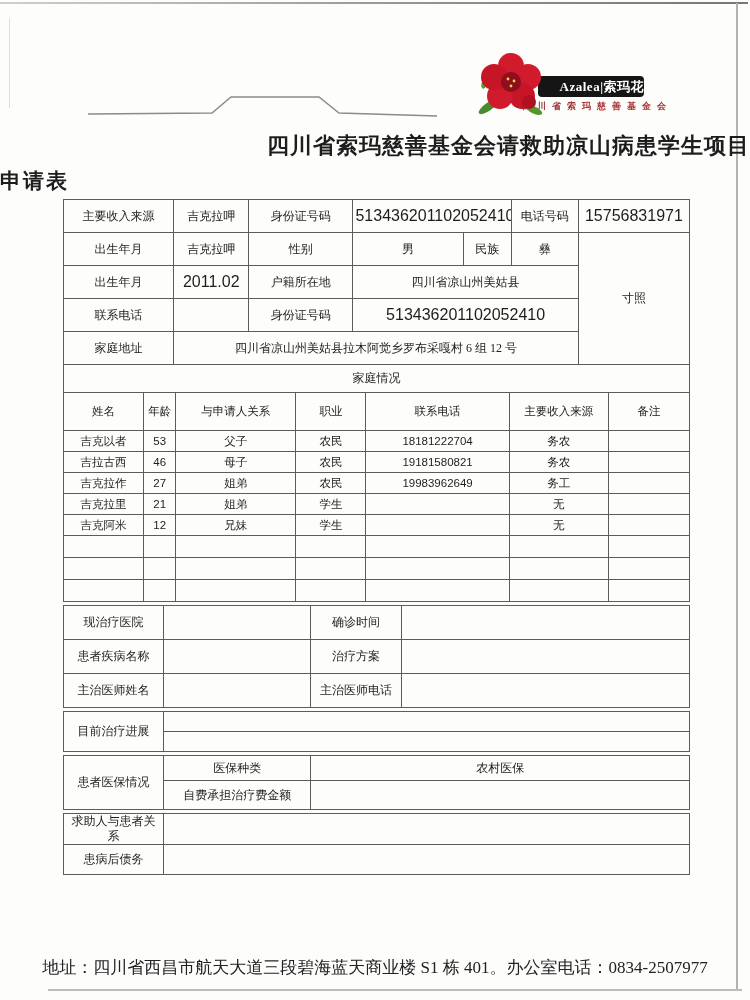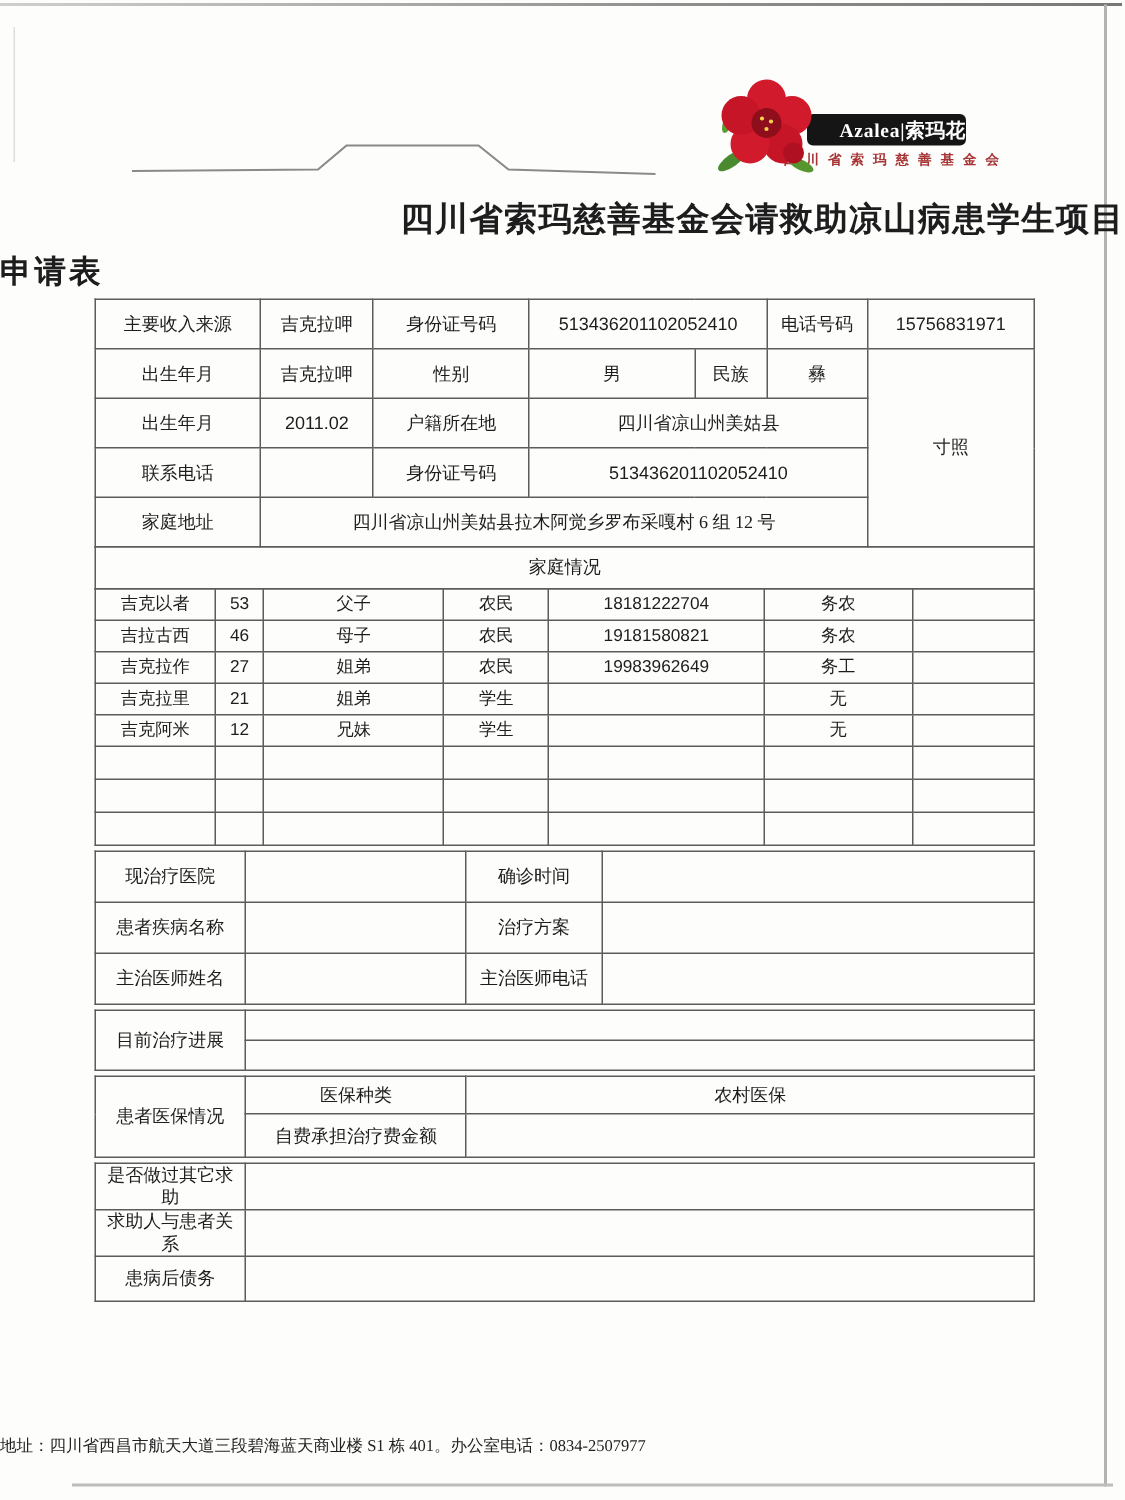--- a/index.html
+++ b/index.html
@@ -24,30 +24,30 @@
   .t1{position:absolute;top:131px;left:0;width:100%;text-align:right;
       font-size:22px;font-weight:bold;letter-spacing:1px;}
   .t2{position:absolute;top:167px;left:0;width:100%;
       font-size:21px;font-weight:bold;letter-spacing:2px;}
   
   .form{position:absolute;top:200px;left:63px;width:627px;}
   table{border-collapse:collapse;table-layout:fixed;width:627px;margin-top:-1px;}
   table.gap{margin-top:3px;}
   td{border:1px solid #5c5c5c;text-align:center;vertical-align:middle;
      font-size:12px;padding:0 2px;overflow:hidden;line-height:1.25;}
-  .num{font-family:"Liberation Sans","DejaVu Sans",sans-serif;font-size:12px;}
+  .num{font-family:"Liberation Sans","DejaVu Sans",sans-serif;font-size:16px;}
   .sec1 tr{height:33px;} .sechead tr{height:28px;}
   .fam tr.hd{height:38px;} .fam tr.dr{height:21px;} .fam tr.er{height:22px;}
   .fam td{font-size:11.5px;}
   .hosp tr{height:34px;}
   .prog tr{height:20px;}
   .insu tr.r1{height:25px;} .insu tr.r2{height:29px;}
   .misc tr{height:30px;}
-  .footer{position:absolute;top:956px;left:0;width:100%;text-align:left;
-          font-size:11px;color:#222;}
+  .footer{position:absolute;top:956px;left:0;width:100%;text-align:center;
+          font-size:17px;color:#222;}
 </style>
 </head>
 <body>
 
 <div class="doc">
 
   <div class="edge-top"></div>
   <div class="edge-right"></div>
   <div class="edge-bottom"></div>
   <div class="edge-left"></div>
@@ -140,20 +140,29 @@
       <colgroup>
           <col style="width:80px">
           <col style="width:32px">
           <col style="width:120px">
           <col style="width:70px">
                 <col style="width:143px">
           <col style="width:99px">
           <col style="width:81px">
         </colgroup>
       <tbody>
+          <tr class="hd">
+        <td>姓名</td>
+        <td>年龄</td>
+        <td>与申请人关系</td>
+        <td>职业</td>
+        <td>联系电话</td>
+        <td>主要收入来源</td>
+        <td>备注</td>
+      </tr>
       <tr class="dr">
         <td>吉克以者</td>
         <td class="num">53</td>
         <td>父子</td>
         <td>农民</td>
         <td class="num">18181222704</td>
         <td>务农</td>
         <td></td>
       </tr>
       <tr class="dr">
@@ -285,24 +294,20 @@
       </tr>
     </tbody>
       </table>
 
     <table class="misc gap">
       <colgroup>
           <col style="width:100px">
           <col style="width:525px">
         </colgroup>
       <tbody>
-          <tr>
-        <td>是否做过其它求助</td>
-        <td></td>
-      </tr>
       <tr>
         <td>求助人与患者关系</td>
         <td></td>
       </tr>
       <tr>
         <td>患病后债务</td>
         <td></td>
       </tr>
     </tbody>
       </table>

